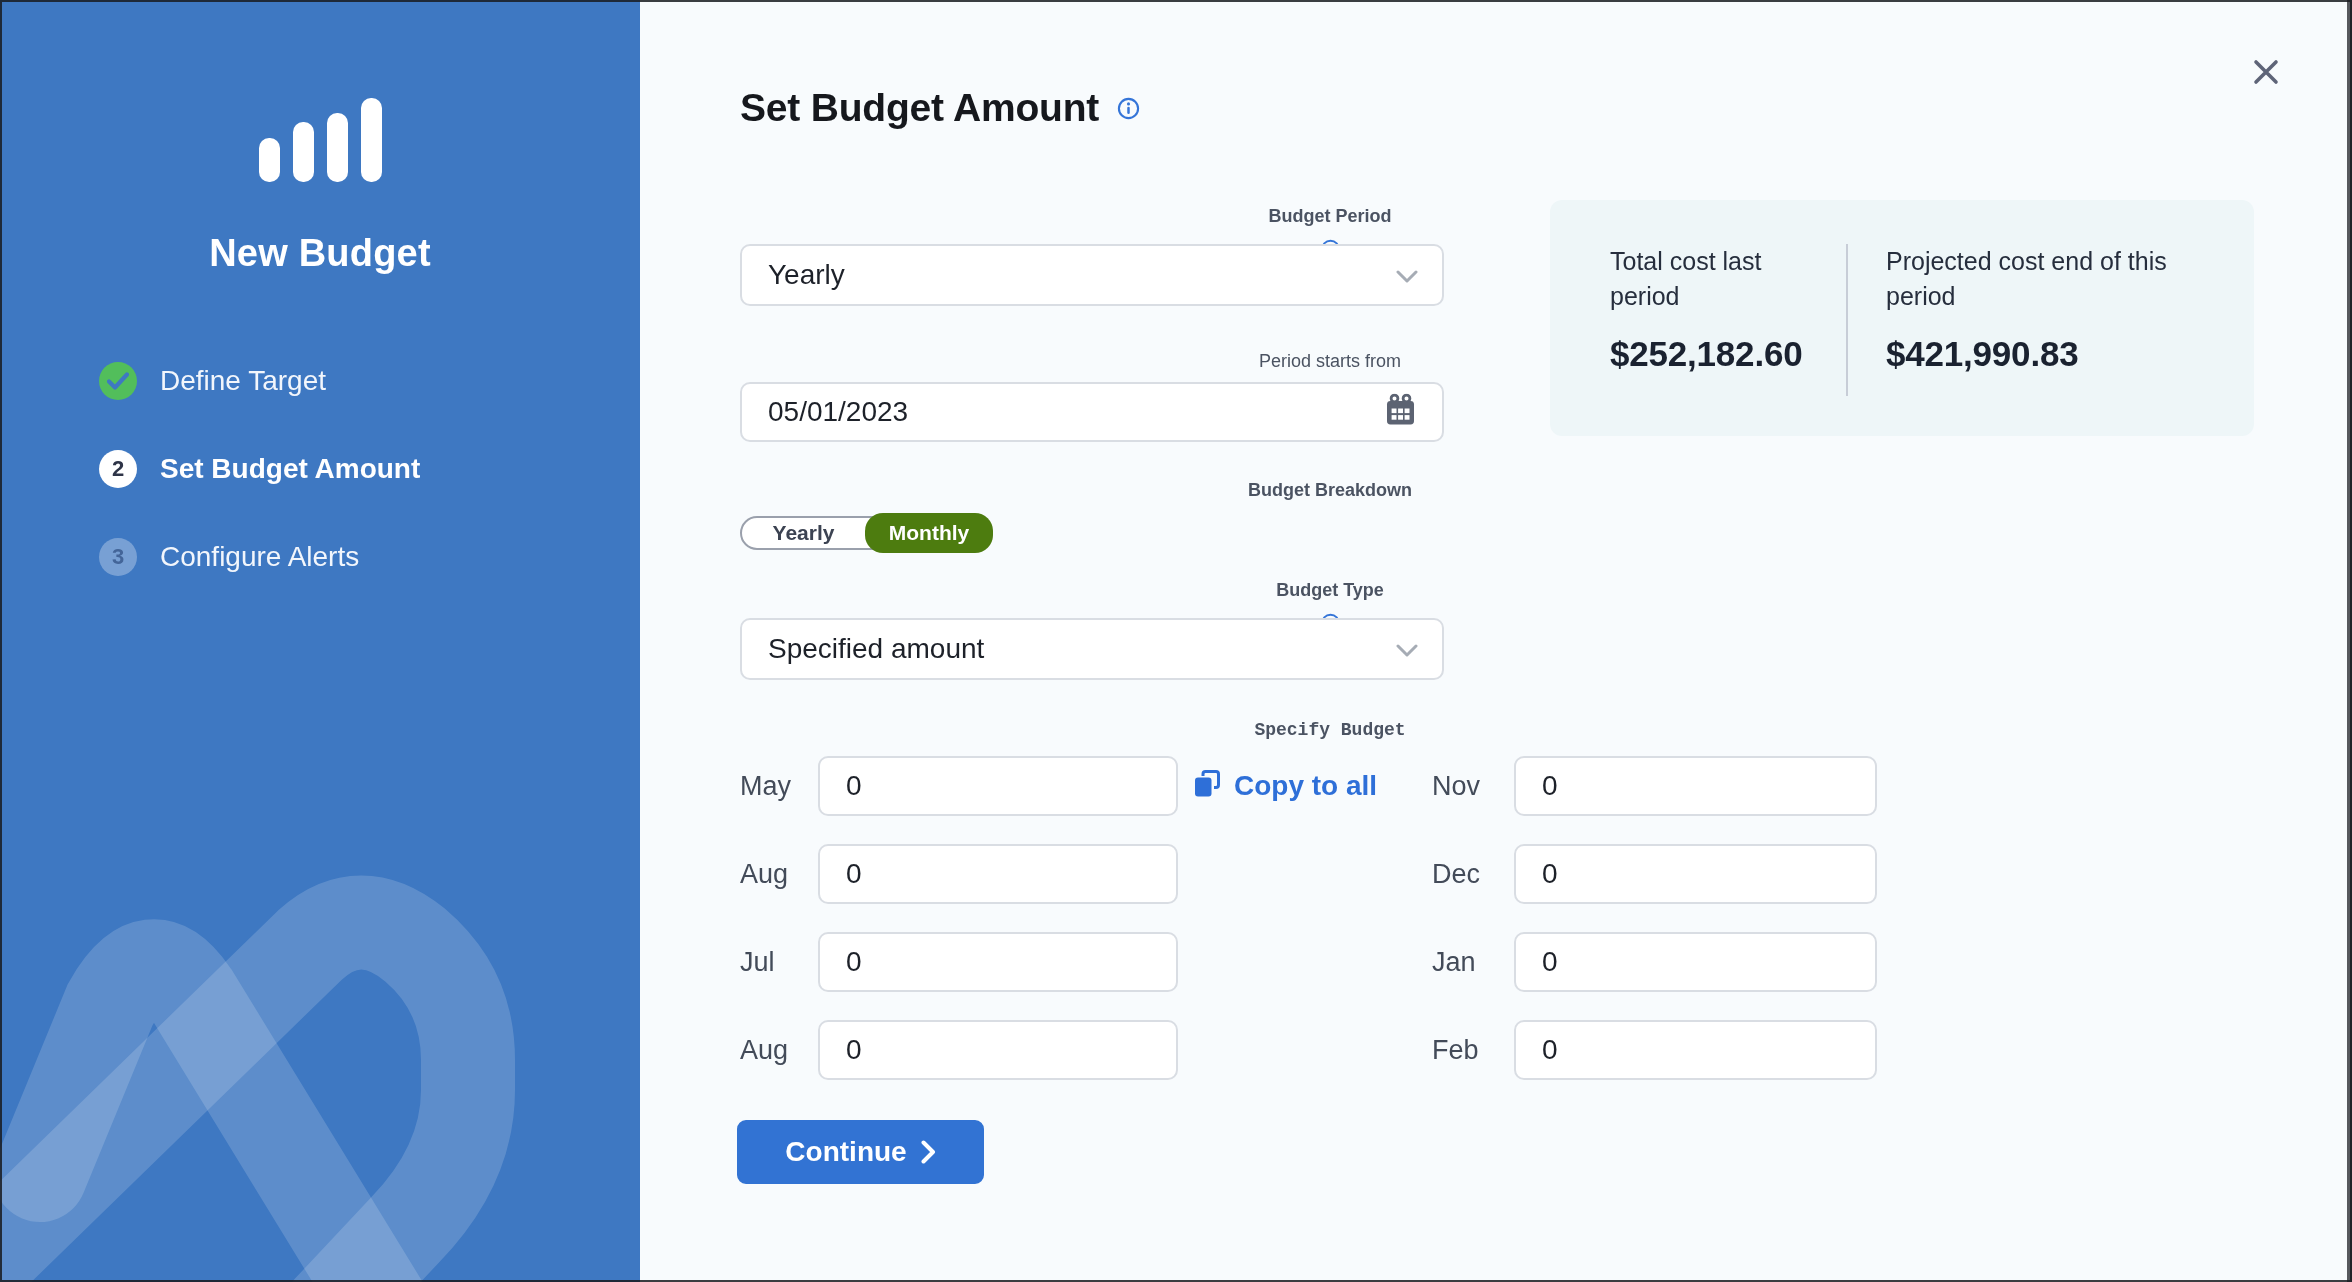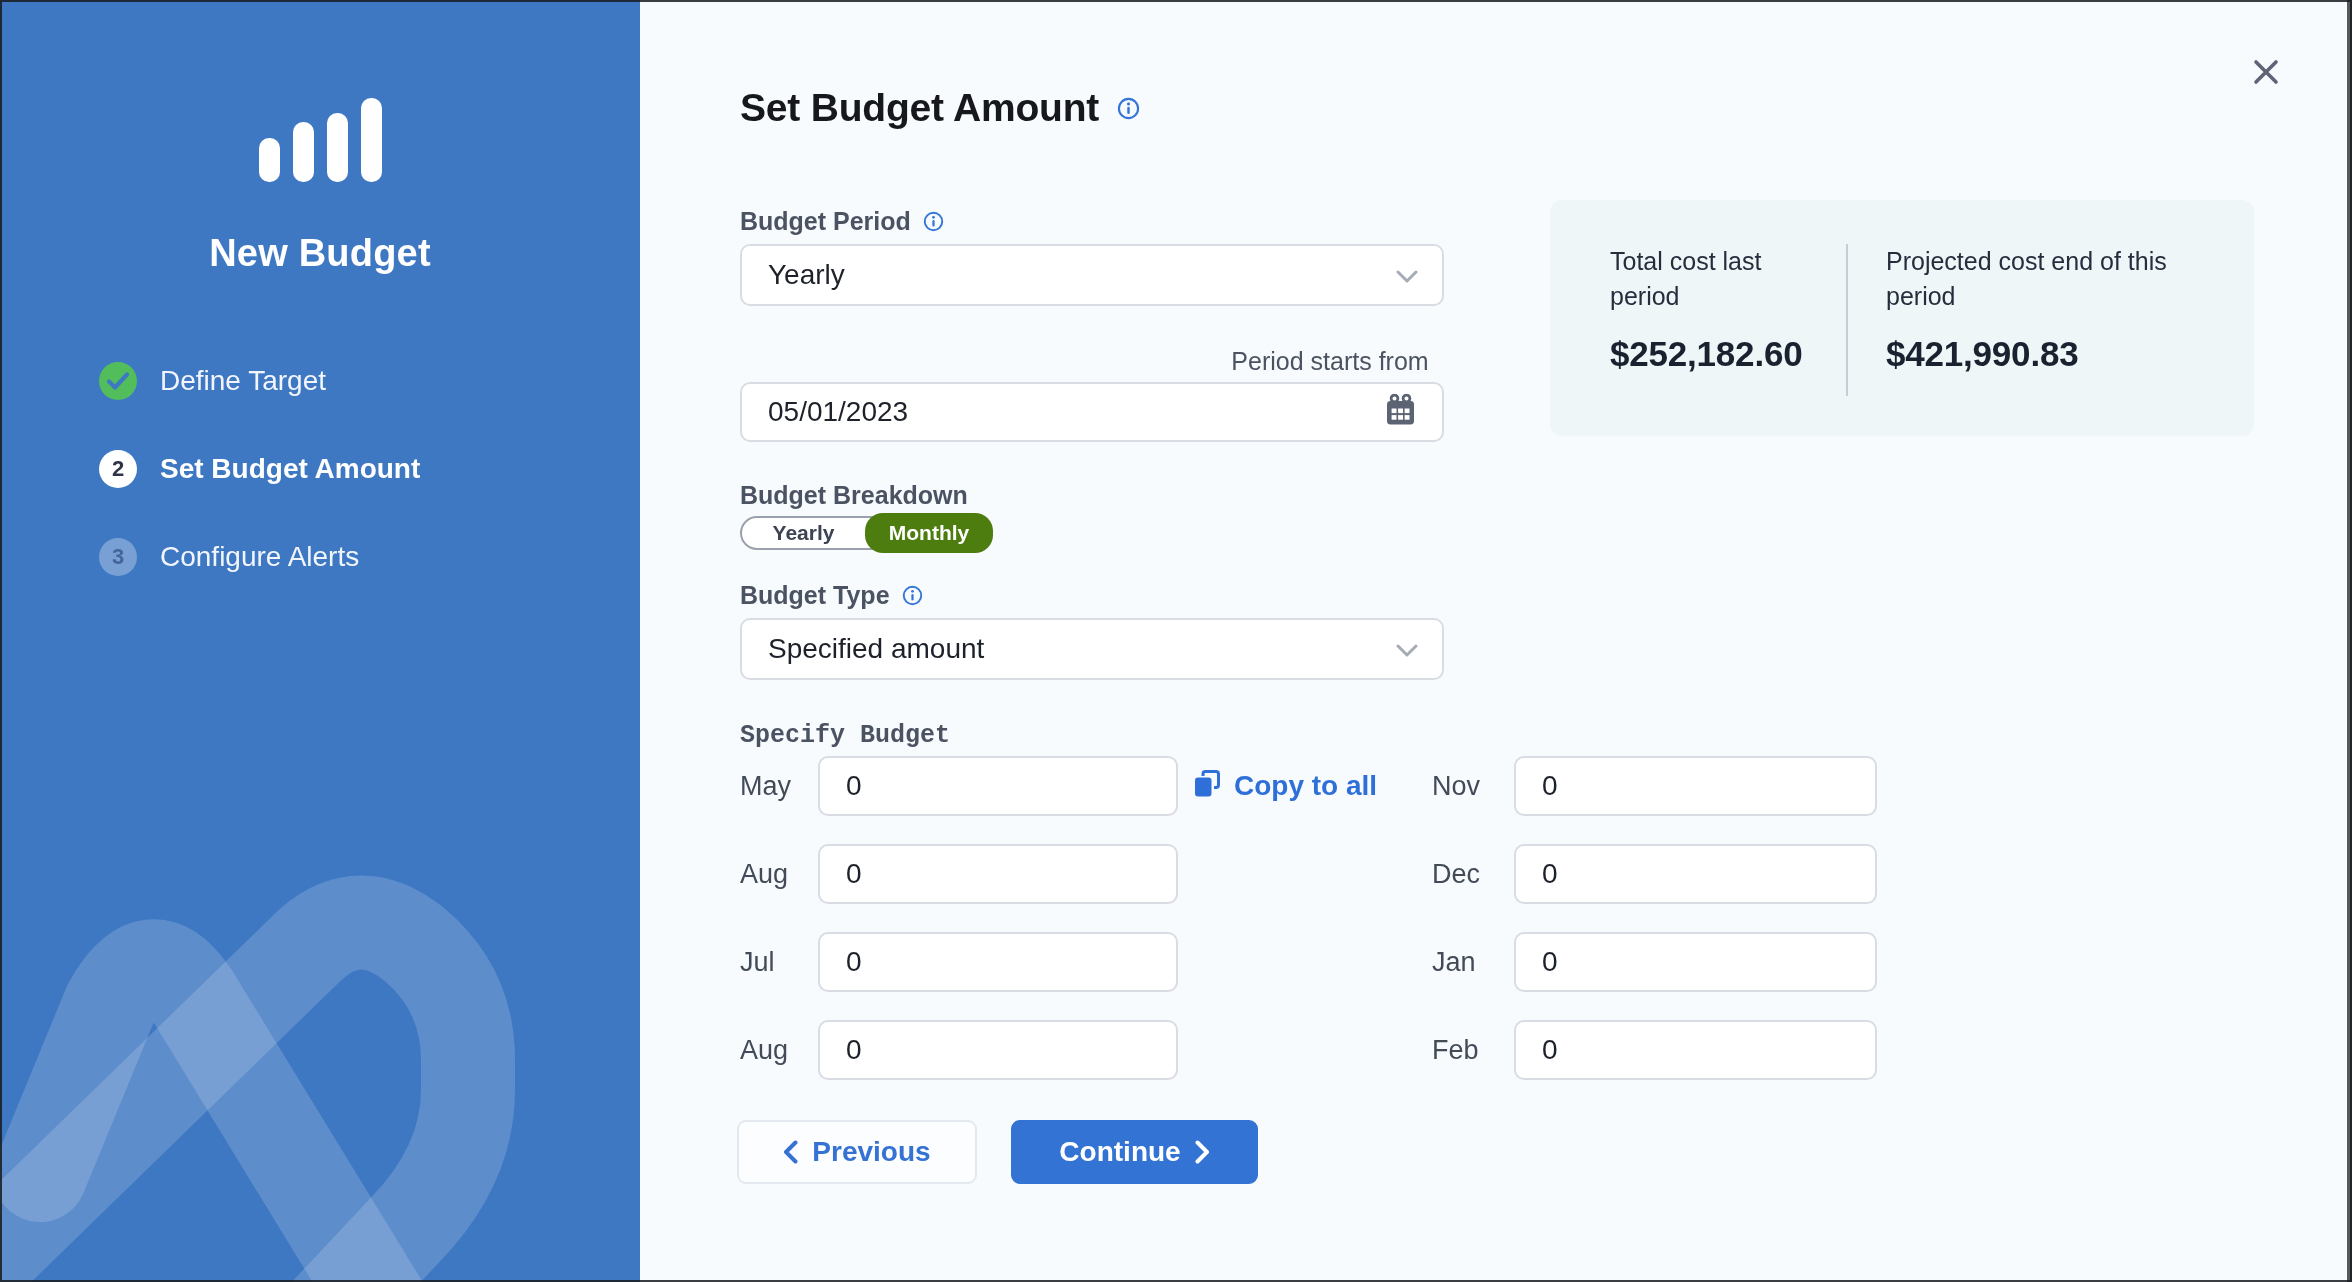--- a/index.html
+++ b/index.html
@@ -27,21 +27,21 @@
 
   
   .main { position:absolute; left:640px; top:0; width:1712px; height:1282px; background:#F8FBFD; }
   .close-btn { position:absolute; top:52px; right:66px; width:40px; height:40px; display:flex; align-items:center; justify-content:center; cursor:pointer; z-index:10; }
 
   .form-col { position:absolute; left:100px; top:0; width:1180px; }
   .title-row { margin-top:86px; display:flex; align-items:center; gap:18px; height:44px; }
   h1.page-title { font-size:39px; font-weight:800; color:#16181D; letter-spacing:-.2px; }
   .info-icon { display:inline-flex; flex:0 0 auto; }
 
-  .field-label { display:flex; align-items:center; gap:12px; height:30px; font-size:25px; font-weight:600; color:#4B5362; }
+  .field-label { display:flex; align-items:center; gap:12px; height:30px; font-size:18px; font-weight:600; color:#4B5362;flex-direction:column; }
   .lbl-period { margin-top:76px; }
   .lbl-starts { margin-top:40px; font-weight:500;justify-content:center; }
   .lbl-breakdown { margin-top:38px; font-weight:700; }
   .lbl-type { margin-top:30px; }
   .lbl-specify { margin-top:40px; font-weight:700;font-family:Liberation Mono, monospace; }
 
   .selectbox { position:relative; margin-top:8px; width:704px; height:62px; background:#FFFFFF; border:2px solid #D9DDE3; border-radius:10px;
     display:flex; align-items:center; padding-left:26px; font-size:28px; color:#1D2129; cursor:pointer; }
   .selectbox .chev { position:absolute; right:24px; top:50%; transform:translateY(-50%); }
   .datebox { position:relative; margin-top:6px; width:704px; }
@@ -264,26 +264,20 @@
         <div class="sum-value">$252,182.60</div>
       </div>
       <div class="sum-div"></div>
       <div class="sum-col2">
         <div class="sum-label">Projected cost end of this period</div>
         <div class="sum-value">$421,990.83</div>
       </div>
     </div>
 
     <div class="footer">
-      <div class="btn btn-prev">
-        <svg width="15" height="24" viewBox="0 0 15 24">
-            <path d="M12.5 2.5 L3 12 L12.5 21.5" fill="none" stroke="#3572D4" stroke-width="4" stroke-linecap="round" stroke-linejoin="round"></path>
-          </svg>
-        <span>Previous</span>
-      </div>
       <div class="btn btn-continue">
         <span>Continue</span>
         <svg width="15" height="24" viewBox="0 0 15 24">
             <path d="M2.5 2.5 L12 12 L2.5 21.5" fill="none" stroke="#FFFFFF" stroke-width="4" stroke-linecap="round" stroke-linejoin="round"></path>
           </svg>
       </div>
     </div>
 
   </main>
 </div>

